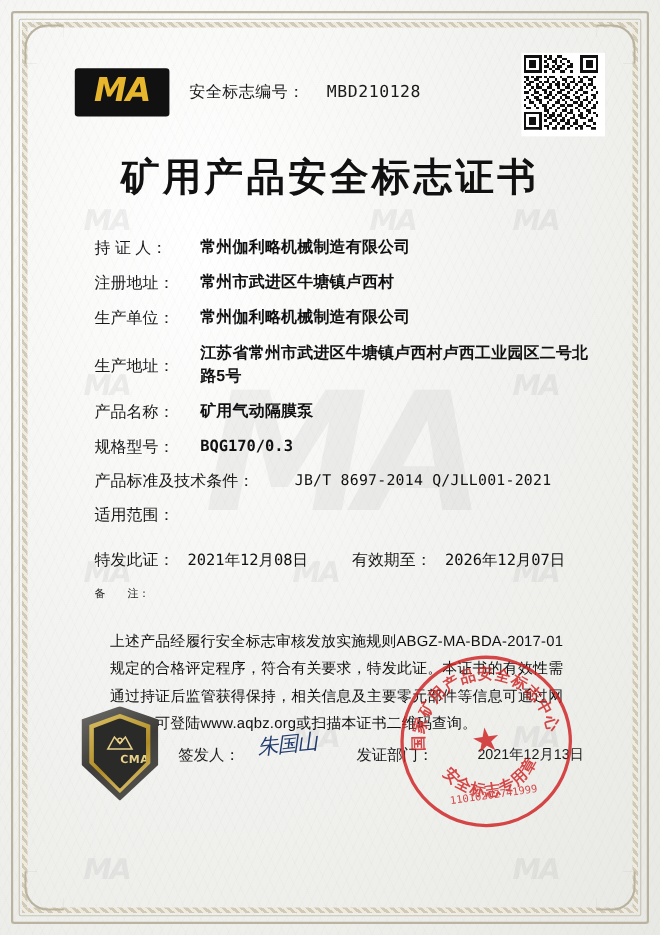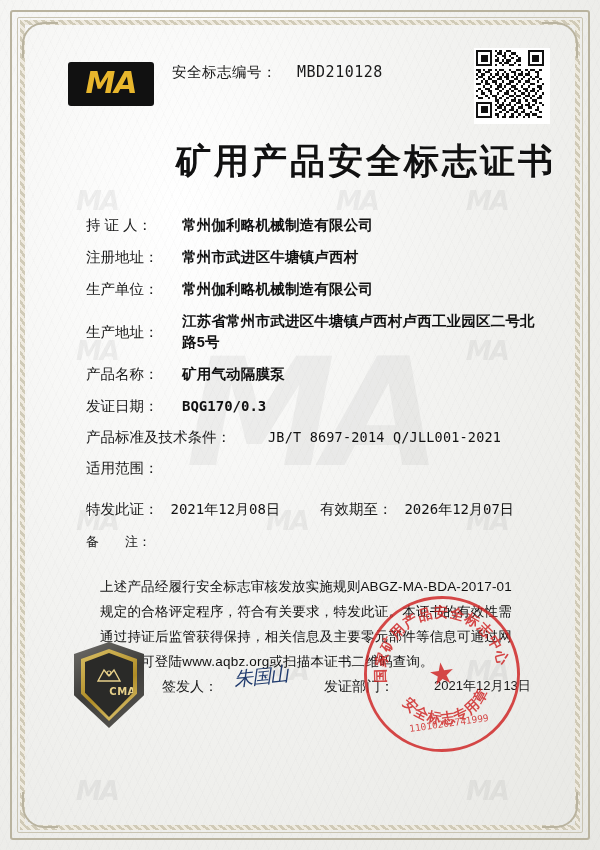--- a/index.html
+++ b/index.html
@@ -124,21 +124,21 @@
     font-weight: 700;
     font-size: 30px;
     color: #e8b62c;
     letter-spacing: -1px;
     line-height: 1;
     padding-bottom: 2px;
   }
   .cert-no-line {
     position: absolute;
     left: 128px;
-    top: 17px;
+    top: 28px;
     font-size: 14.5px;
     color: #1a1a1a;
     white-space: nowrap;
   }
   .cert-no-label { letter-spacing: .5px; }
   .cert-no-value {
     font-family: "DejaVu Sans Mono", monospace;
     font-size: 15px;
     letter-spacing: .5px;
     margin-left: 16px;
@@ -150,21 +150,21 @@
     top: 2px;
     width: 72px;
     height: 72px;
     background: #fff;
     padding: 2px;
   }
 
   
   .title {
     margin-top: 6px;
-    text-align: right;
+    text-align: center;
     font-family: "DejaVu Sans", sans-serif;
     font-weight: 700;
     font-size: 35px;
     letter-spacing: 3px;
     color: #111;
     text-shadow: 0 1px 0 rgba(255,255,255,.6);
   }
 
   
   .fields {
@@ -225,21 +225,21 @@
     font-size: 14px;
     margin-left: 12px;
     color: #111;
   }
   .dates-row .gap { width: 40px; }
 
   .remark-row {
     display: flex;
     margin-top: 14px;
     padding-left: 42px;
-    font-size: 13px;
+    font-size: 10px;
     color: #1a1a1a;
   }
   .remark-label {
     display: flex;
     justify-content: space-between;
     width: 96px;
     flex: 0 0 96px;
   }
 
   
@@ -679,21 +679,21 @@
         <div class="field-label">生产地址：</div>
         <div class="field-value">江苏省常州市武进区牛塘镇卢西村卢西工业园区二号北路5号</div>
       </div>
 
       <div class="field-row">
         <div class="field-label">产品名称：</div>
         <div class="field-value">矿用气动隔膜泵</div>
       </div>
 
       <div class="field-row">
-        <div class="field-label">发证日期：</div>
+        <div class="field-label">规格型号：</div>
         <div class="field-value mono">BQG170/0.3</div>
       </div>
 
       <div class="field-row">
         <div class="field-label wide">产品标准及技术条件：</div>
         <div class="field-value std">JB/T 8697-2014   Q/JLL001-2021</div>
       </div>
 
       <div class="field-row">
         <div class="field-label">适用范围：</div>

